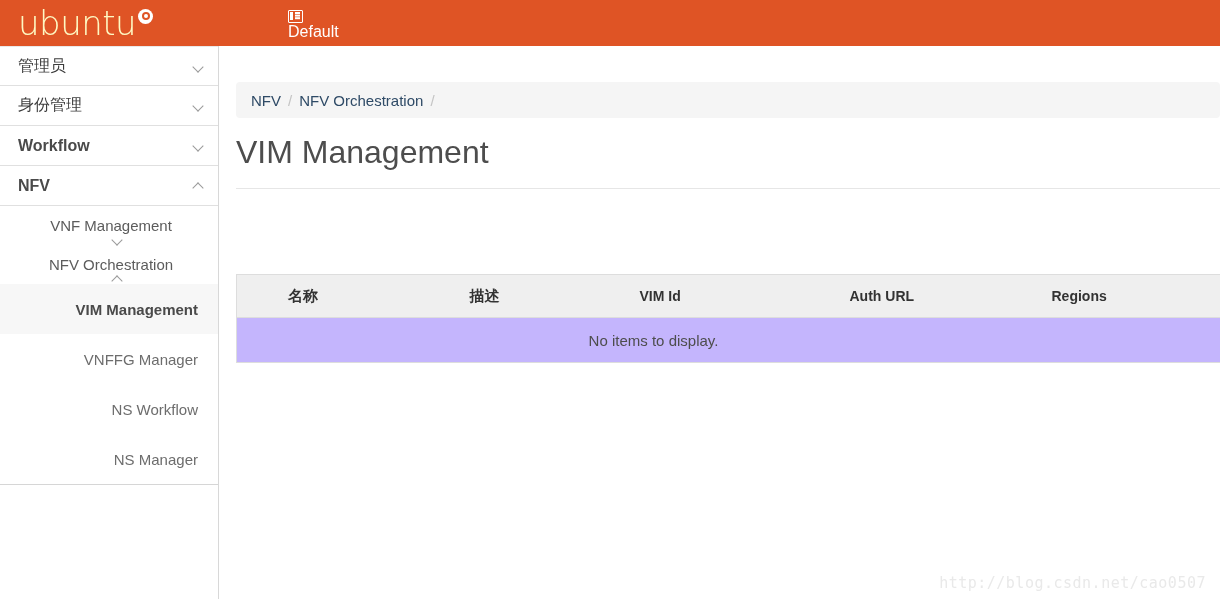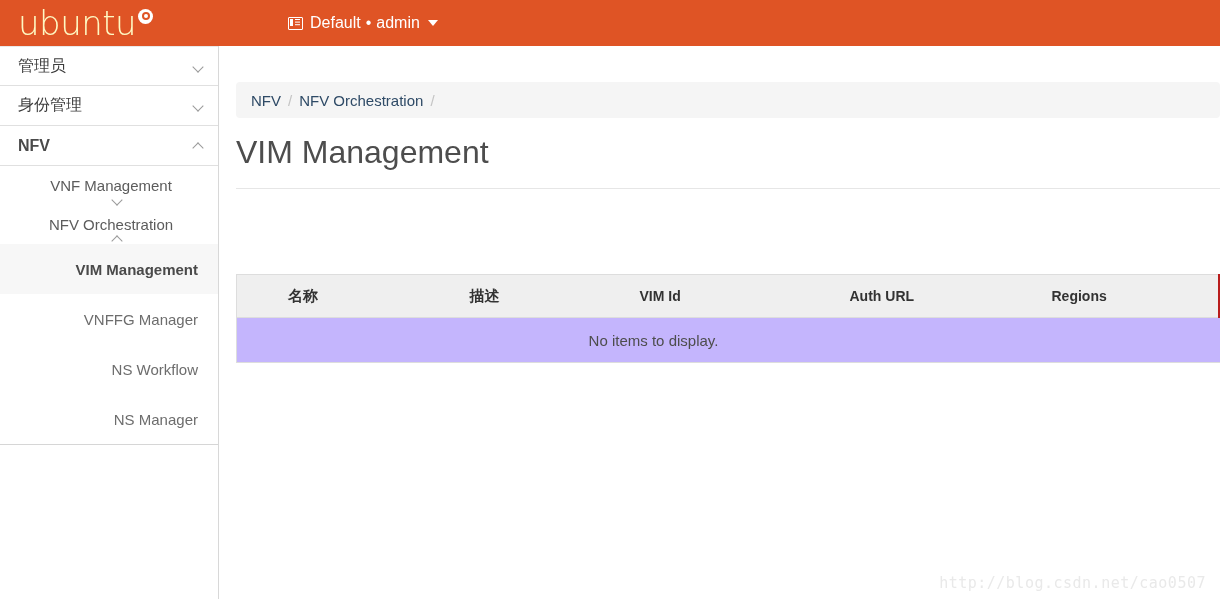--- a/index.html
+++ b/index.html
@@ -68,25 +68,26 @@
     border-radius: 50%;
     background: #ffffff;
   }
 
   .context-menu {
     position: absolute;
     left: 288px;
     top: 10px;
     height: 26px;
     display: flex;
-    align-items: center;
+    align-items: flex-start;
     color: #ffffff;
     font-size: 16px;
     cursor: pointer;
     white-space: nowrap;
+    flex-direction: column;
   }
   .ctx-icon {
     width: 15px;
     height: 13px;
     border: 1.6px solid #ffffff;
     border-radius: 1px;
     margin-right: 7px;
     position: relative;
     box-sizing: border-box;
     flex: none;
@@ -292,21 +293,21 @@
     color: #333333;
     text-align: left;
     padding: 0;
     box-sizing: border-box;
   }
   table.vim-table th.cjk {
     font-family: "DejaVu Sans", sans-serif;
     font-size: 15px;
   }
   table.vim-table th:first-child { border-left: 1px solid #dddddd; }
-  table.vim-table th:last-child  { border-right: 5px solid #b91c1c; }
+  table.vim-table th:last-child  { border-right: 1px solid #b91c1c; }
   th.c-name    { width: 215px; padding-left: 51px !important; }
   th.c-desc    { width: 170px; padding-left: 18px !important; }
   th.c-vimid   { width: 210px; padding-left: 18px !important; }
   th.c-auth    { width: 220px; padding-left: 18px !important; }
   th.c-regions { width: 169px; text-align: right; padding-right: 16px !important; }
 
   table.vim-table td.empty-cell {
     height: 45px;
     background: #c4b5fd;
     border-left: 1px solid #dddddd;
@@ -356,20 +357,24 @@
   <div class="nav-top">
     <span class="label cjk">管理员</span>
     <span class="chev"></span>
   </div>
 
   <div class="nav-top">
     <span class="label cjk">身份管理</span>
     <span class="chev"></span>
   </div>
 
+  <div class="nav-top">
+    <span class="label">Workflow</span>
+    <span class="chev"></span>
+  </div>
 
   <div class="nav-top">
     <span class="label">NFV</span>
     <span class="chev up"></span>
   </div>
 
   <div class="nav-sub">
     <span class="label">VNF Management</span>
     <span class="chev"></span>
   </div>

